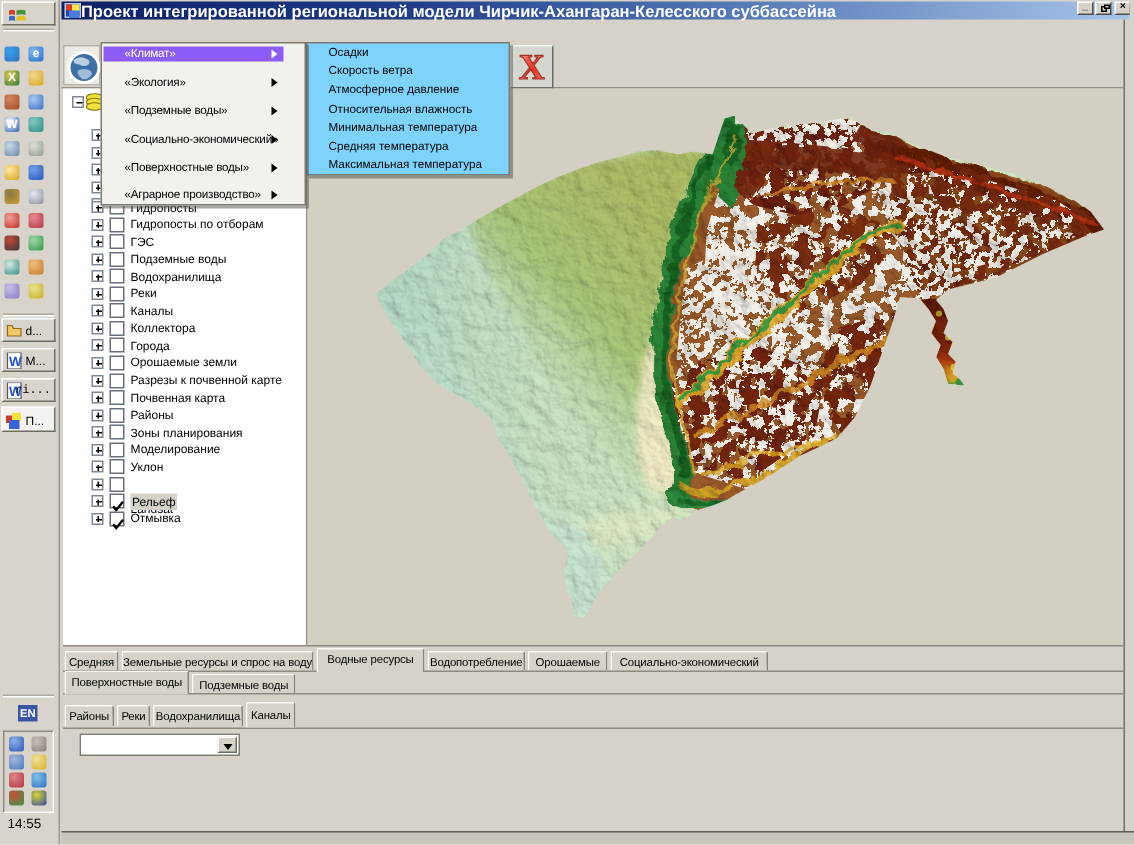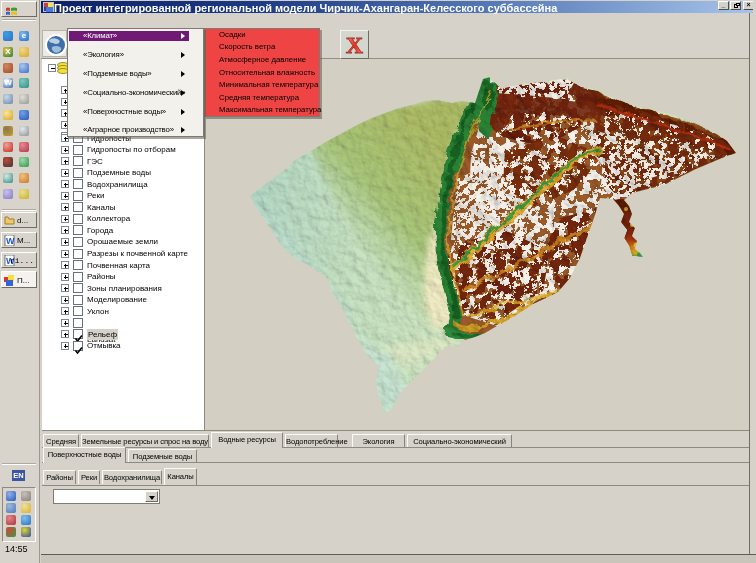--- a/index.html
+++ b/index.html
@@ -25,21 +25,21 @@
 #botedge{left:41px;top:554px;width:715px;height:9px;background:#c9c5ba;border-top:1px solid #5f5c55;}
 .plus{position:absolute;width:8px;height:8px;border:1px solid #7f8694;background:#fff;}
 .plus:before{content:"";position:absolute;left:1.5px;top:3px;width:4px;height:1px;background:#000;}
 .plus:after{content:"";position:absolute;left:3px;top:1.5px;width:1px;height:4px;background:#000;}.minus:after{display:none;}
 .cbx{position:absolute;width:10px;height:10px;border:1px solid #676f80;background:#fff;}
 .tlabel{position:absolute;font-size:8px;color:#000;line-height:11px;white-space:nowrap;}
 
 #menu1{left:67px;top:28px;width:137px;height:109px;background:#f2f1ec;border:1px solid #7d7a72;box-shadow:2px 2px 0 rgba(95,92,84,.55);z-index:50;}
 .m1item{position:absolute;left:1px;width:120px;height:10px;line-height:10px;font-size:7.8px;color:#000;padding-left:14px;white-space:nowrap;letter-spacing:-0.15px;}
 .m1arrow{position:absolute;right:4px;top:2px;width:0;height:0;border-left:4px solid #000;border-top:3px solid transparent;border-bottom:3px solid transparent;}
-#menu2{left:204px;top:28px;width:116px;height:89px;background:#ef4444;border:1px solid #7d7a72;box-shadow:2px 2px 0 rgba(95,92,84,.55);z-index:49;}
+#menu2{left:204px;top:28px;width:136px;height:89px;background:#7dd3fc;border:1px solid #7d7a72;box-shadow:2px 2px 0 rgba(95,92,84,.55);z-index:49;}
 .m2item{position:absolute;left:1px;width:120px;height:12.6px;line-height:12.6px;font-size:7.8px;color:#000;padding-left:13px;white-space:nowrap;}
 
 .tab{position:absolute;background:#d6d2c9;border-top:1px solid #fbfaf7;border-left:1px solid #fbfaf7;border-right:1px solid #87847b;font-size:7.6px;color:#000;text-align:center;white-space:nowrap;overflow:visible;letter-spacing:-0.1px;border-top-right-radius:2px;border-top-left-radius:1px;}
 .tabline2{position:absolute;height:1px;background:#8d8a81;}
 </style></head>
 <body>
 <div id="screen">
 
   <div id="taskbar" class="abs"></div>
   <div class="tb-btn" style="top:1px;height:16px;"></div>
@@ -394,22 +394,22 @@
   <circle cx="421" cy="150" r="2" fill="#c8a828"></circle>
 </g>
 </svg></div>
 
   <div id="bottombar" class="abs"></div>
   <div id="tabs" class="abs" style="left:0;top:0;z-index:5;">
       <div class="tabline2" style="left:42px;top:447px;width:707px;z-index:2;"></div>
       <div class="tab" style="left:43px;top:434px;width:36px;height:13px;line-height:13px;z-index:1;">Средняя</div>
       <div class="tab" style="left:81px;top:434px;width:128px;height:13px;line-height:13px;z-index:1;">Земельные ресурсы и спрос на воду</div>
       <div class="tab" style="left:211px;top:432px;width:72px;height:16px;line-height:14px;z-index:3;">Водные ресурсы</div>
-      <div class="tab" style="left:285px;top:434px;width:53px;height:13px;line-height:13px;z-index:1;">Водопотребление</div>
-      <div class="tab" style="left:352px;top:434px;width:53px;height:13px;line-height:13px;z-index:1;">Экология</div>
+      <div class="tab" style="left:285px;top:434px;width:65px;height:13px;line-height:13px;z-index:1;">Водопотребление</div>
+      <div class="tab" style="left:352px;top:434px;width:53px;height:13px;line-height:13px;z-index:1;">Орошаемые</div>
       <div class="tab" style="left:407px;top:434px;width:105px;height:13px;line-height:13px;z-index:1;">Социально-экономический</div>
       <div class="tabline2" style="left:42px;top:462px;width:707px;z-index:2;"></div>
       <div class="tab" style="left:43px;top:447px;width:83px;height:16px;line-height:14px;z-index:3;">Поверхностные воды</div>
       <div class="tab" style="left:128px;top:449px;width:69px;height:13px;line-height:13px;z-index:1;">Подземные воды</div>
       <div class="tabline2" style="left:42px;top:485px;width:707px;z-index:2;"></div>
       <div class="tab" style="left:43px;top:470px;width:33px;height:14px;line-height:14px;z-index:1;">Районы</div>
       <div class="tab" style="left:78px;top:470px;width:22px;height:14px;line-height:14px;z-index:1;">Реки</div>
       <div class="tab" style="left:102px;top:470px;width:60px;height:14px;line-height:14px;z-index:1;">Водохранилища</div>
       <div class="tab" style="left:164px;top:468px;width:33px;height:17px;line-height:15px;z-index:3;">Каналы</div>
     </div>
@@ -417,21 +417,21 @@
   <div class="abs" style="left:53px;top:489px;width:107px;height:15px;background:#fff;border:1px solid #7f7c74;z-index:6;">
     <div style="position:absolute;right:1px;top:1px;width:13px;height:11px;background:#d6d2c9;border:1px solid #fff;border-right-color:#6f6c64;border-bottom-color:#6f6c64;">
       <div style="position:absolute;left:3px;top:4px;width:0;height:0;border-top:4px solid #000;border-left:3px solid transparent;border-right:3px solid transparent;"></div>
     </div>
   </div>
   <div id="botedge" class="abs"></div>
   <div class="abs" style="left:753px;top:0;width:3px;height:13px;background:#d6d2c9;"></div>
     <div class="abs" style="left:749px;top:13px;width:7px;height:541px;background:#d6d2c9;border-left:1px solid #716e66;"></div>
 
   <div id="menu1" class="abs">
-    <div class="m1item" style="top:1.9px;background:#701a75;color:#fff;">«Климат»<span class="m1arrow" style="border-left-color:#fff;"></span></div>
+    <div class="m1item" style="top:1.9px;background:#8b5cf6;color:#fff;">«Климат»<span class="m1arrow" style="border-left-color:#fff;"></span></div>
     <div class="m1item" style="top:20.8px;">«Экология»<span class="m1arrow"></span></div>
     <div class="m1item" style="top:39.7px;">«Подземные воды»<span class="m1arrow"></span></div>
     <div class="m1item" style="top:58.6px;">«Социально-экономический»<span class="m1arrow"></span></div>
     <div class="m1item" style="top:77.5px;">«Поверхностные воды»<span class="m1arrow"></span></div>
     <div class="m1item" style="top:96.4px;">«Аграрное производство»<span class="m1arrow"></span></div>
   </div>
   <div id="menu2" class="abs">
     <div class="m2item" style="top:-0.3px;">Осадки</div>
     <div class="m2item" style="top:12.3px;">Скорость ветра</div>
     <div class="m2item" style="top:24.9px;">Атмосферное давление</div>

